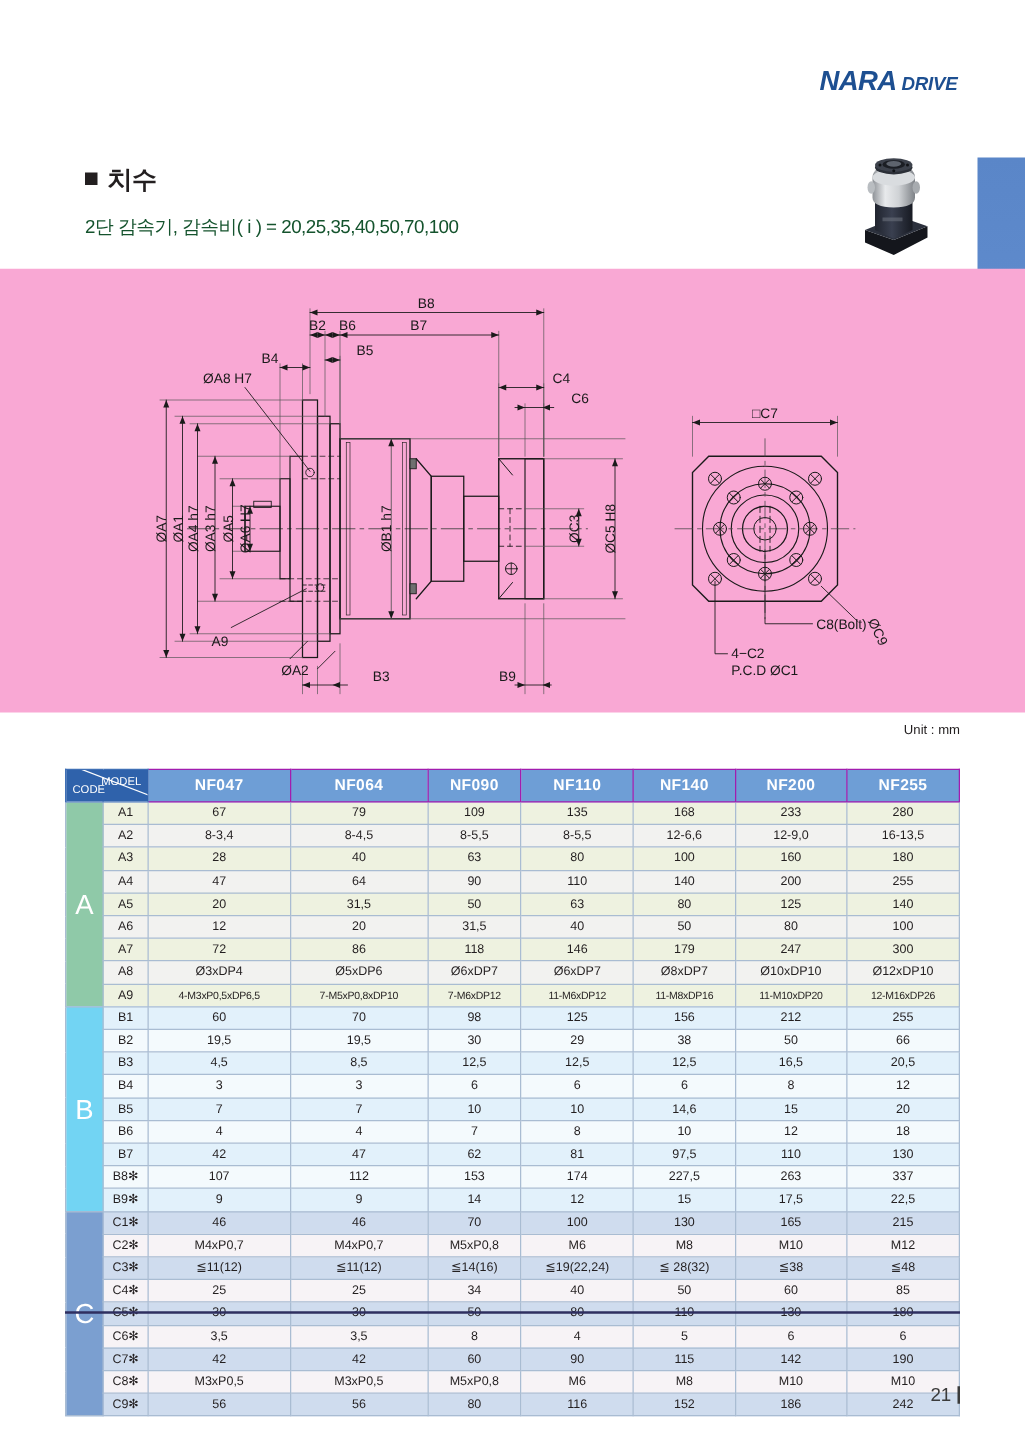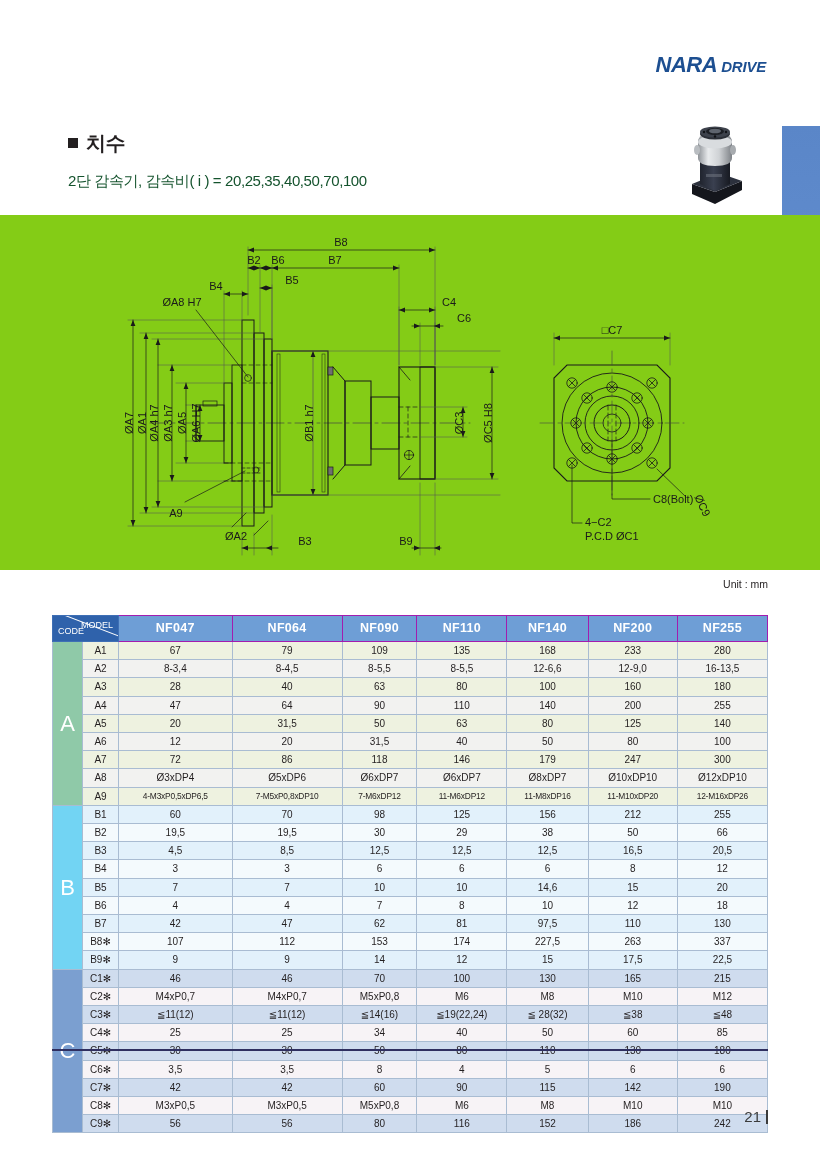--- a/index.html
+++ b/index.html
@@ -46,21 +46,21 @@
   }
   #side-tab .lbl {
     position:absolute; left:50%; top:50%;
     transform:translate(-50%,-50%) rotate(90deg);
     white-space:nowrap; color:#ffffff; font-size:13px; letter-spacing:0.5px;
   }
 
   
   #drawing {
     position:absolute; left:0; top:215px; width:820px; height:355px;
-    background:#84cc16;
+    background:#f9a8d4;
   }
   #drawing svg { display:block; }
 
   
   #unit-note {
     position:absolute; right:52px; top:578px;
     font-size:10.5px; color:#231f20;
   }
 
   

